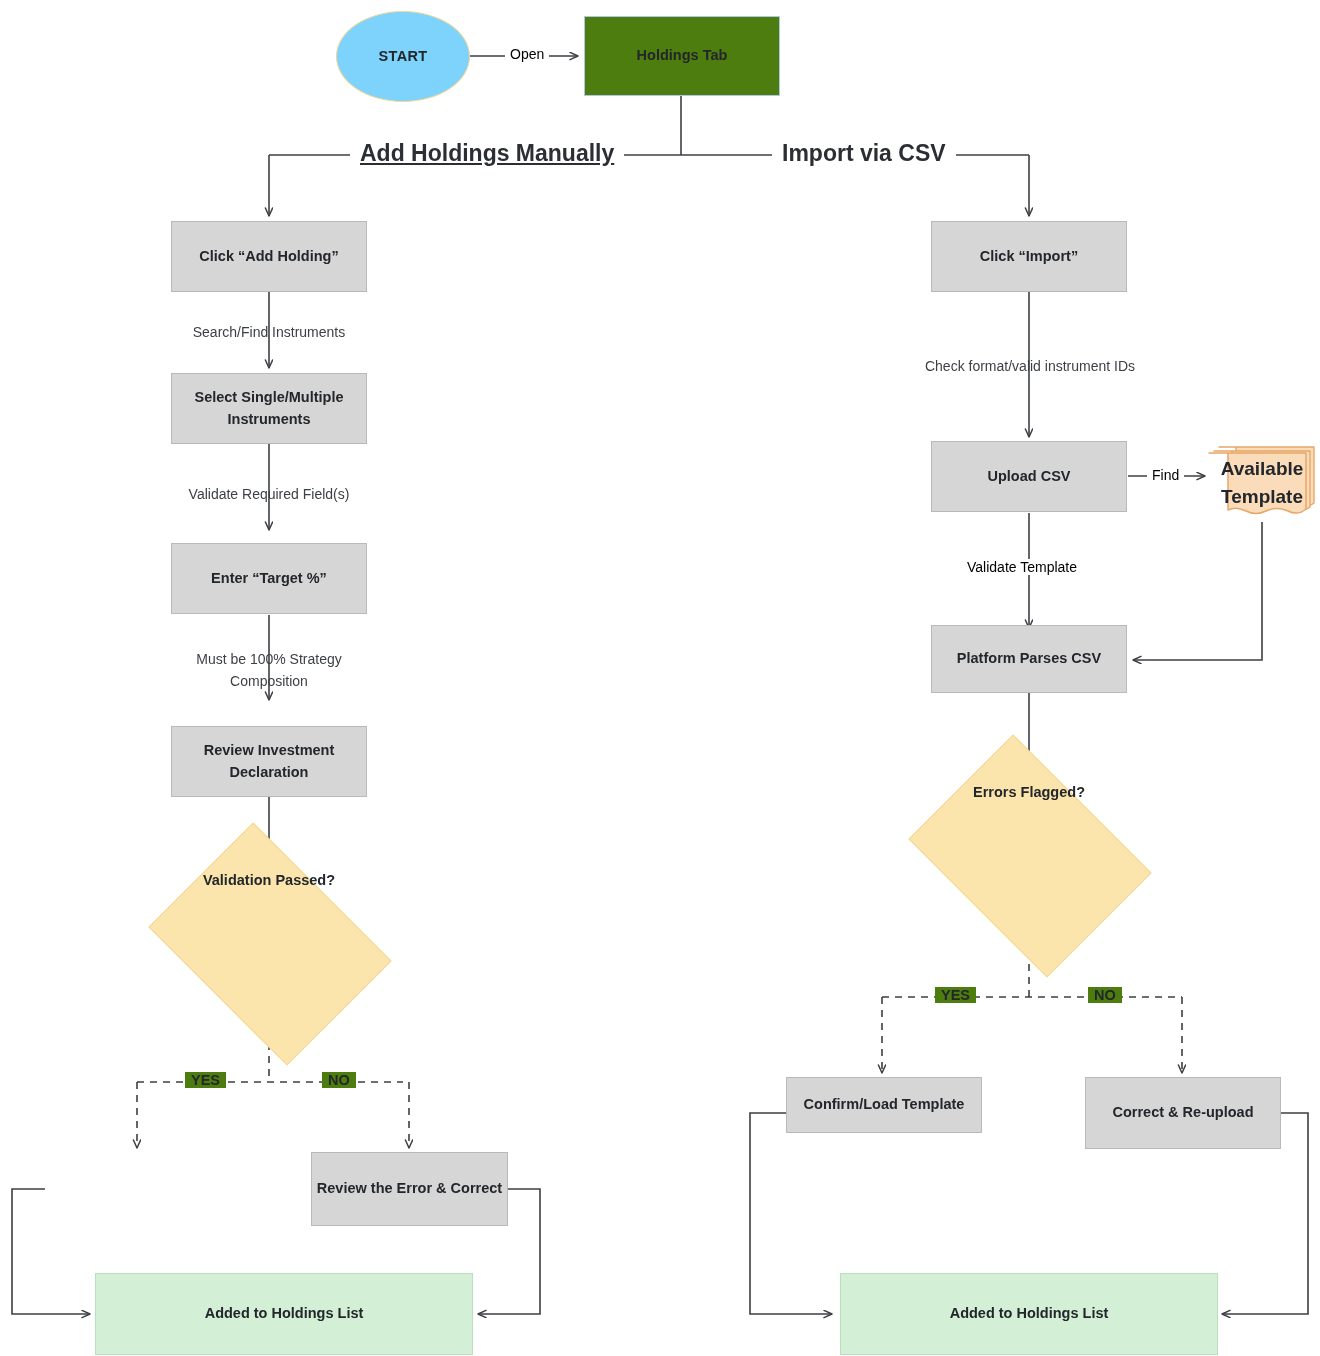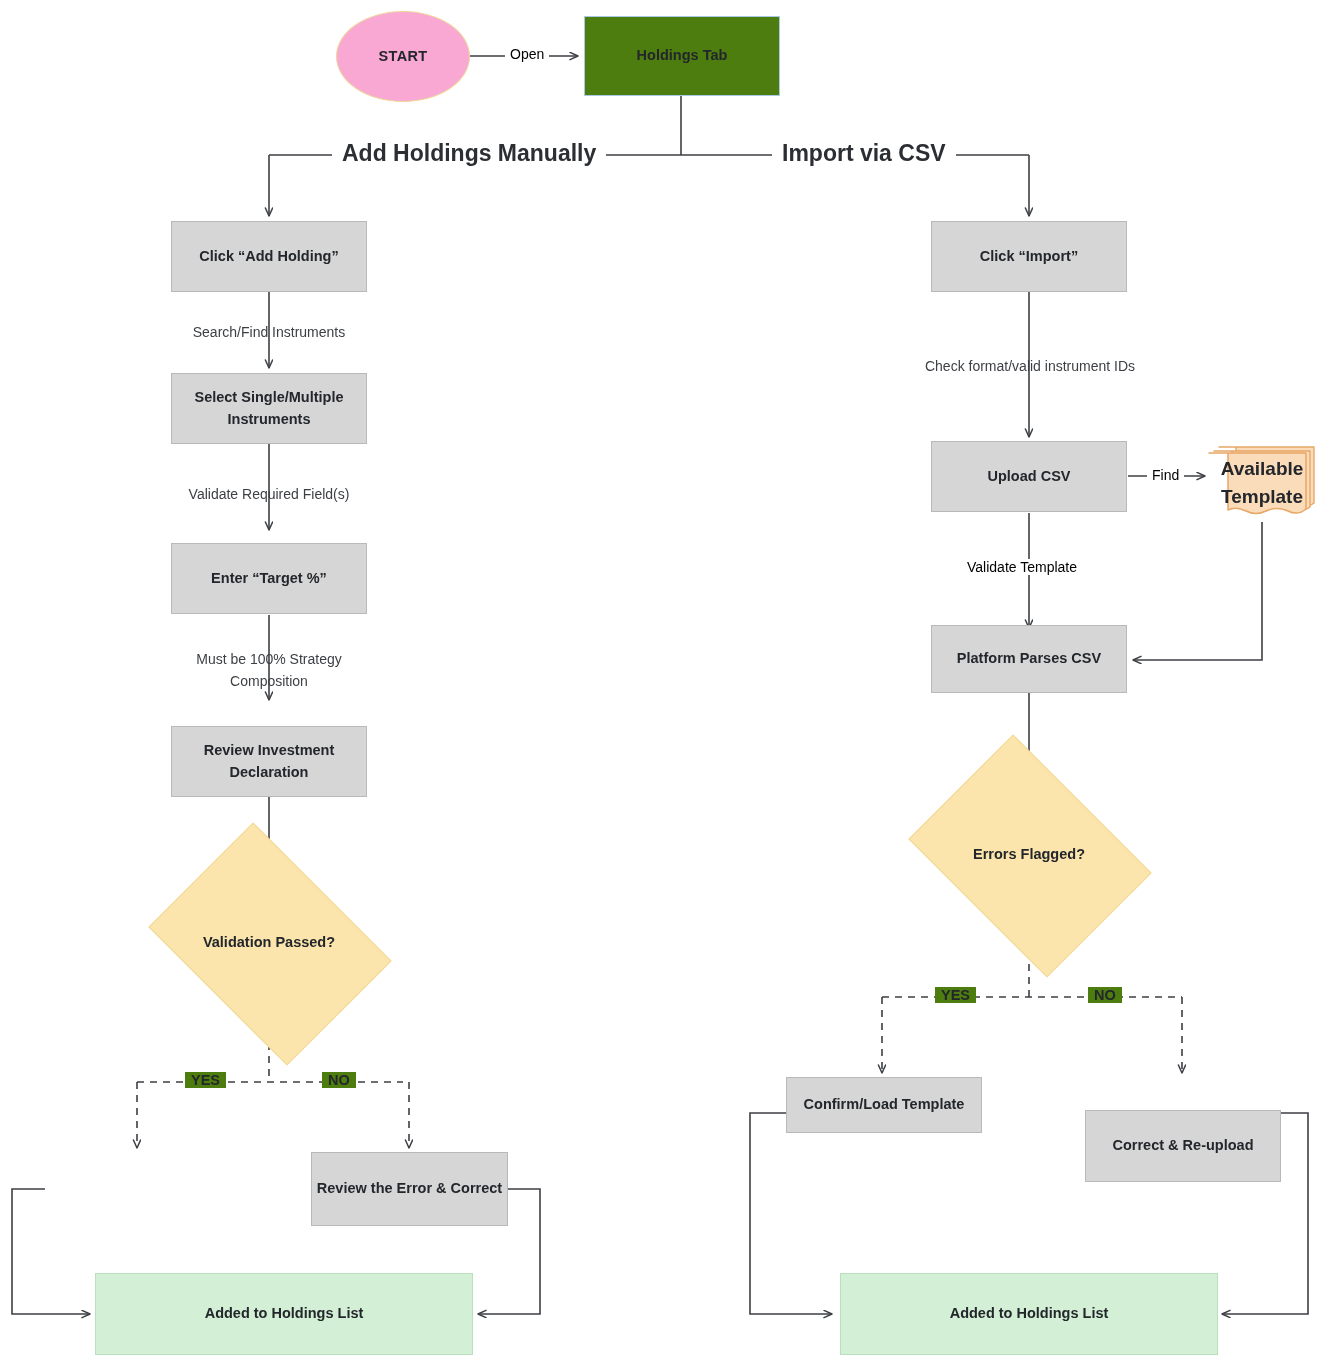--- a/index.html
+++ b/index.html
@@ -25,40 +25,39 @@
     color:#23262b;
     font-weight:bold;
     line-height:1.45;
   }
   .proc{
     background:#d6d6d6;
     border:1px solid #b9b9b9;
     font-size:14.5px;
   }
   .start-node{
-    background:#f9a8d4;
+    background:#7dd3fc;
     border:1px solid #edd79c;
     border-radius:50%;
     font-size:14.5px;
     letter-spacing:.3px;
   }
   .tab-node{
     background:#4d7c0f;
     border:1px solid #a9c9e8;
     font-size:14.5px;
   }
   .term-node{
     background:#d3f0d6;
     border:1px solid #b9e0bd;
     font-size:14.5px;
   }
   .decision{
     position:absolute;
     display:flex;
-    align-items:center;
     justify-content:center;
   }
   .decision .dshape{
     position:absolute;
     left:0;top:0;width:100%;height:100%;
     background:#fbe5ad;
     border:1px solid #f0d792;
     transform:rotate(45deg);
   }
   .decision .dlabel{
@@ -184,21 +183,21 @@
   <div class="node start-node" style="left:336px;top:11px;width:134px;height:91px;">
     <span>START</span>
   </div>
 
   <div class="small-label" style="left:505px;top:46px;">Open</div>
 
   <div class="node tab-node" style="left:584px;top:16px;width:196px;height:80px;">
     <span>Holdings Tab</span>
   </div>
 
-  <div class="branch-label" style="left:332px;top:140px;">Add Holdings Manually</div>
+  <div class="branch-label" style="left:350px;top:140px;text-decoration:underline;">Add Holdings Manually</div>
   <div class="branch-label" style="left:772px;top:140px;">Import via CSV</div>
 
   <div class="node proc" style="left:171px;top:221px;width:196px;height:71px;">
     <span>Click “Add Holding”</span>
   </div>
 
   <div class="edge-label" style="left:159px;top:322px;width:220px;">Search/Find Instruments</div>
 
   <div class="node proc" style="left:171px;top:373px;width:196px;height:71px;padding:0 10px;">
     <span>Select Single/Multiple Instruments</span>
@@ -265,21 +264,21 @@
     <div class="dlabel">Errors Flagged?</div>
   </div>
 
   <div class="yn-label" style="left:935px;top:987px;">YES</div>
   <div class="yn-label" style="left:1088px;top:987px;">NO</div>
 
   <div class="node proc" style="left:786px;top:1077px;width:196px;height:56px;align-items:center;">
     <span>Confirm/Load Template</span>
   </div>
 
-  <div class="node proc" style="left:1085px;top:1077px;width:196px;height:72px;margin-top:33px;">
+  <div class="node proc" style="left:1085px;top:1077px;width:196px;height:72px;">
     <span>Correct &amp; Re-upload</span>
   </div>
 
   <div class="node term-node" style="left:840px;top:1273px;width:378px;height:82px;">
     <span>Added to Holdings List</span>
   </div>
 
 </div>
 
 </body></html>

